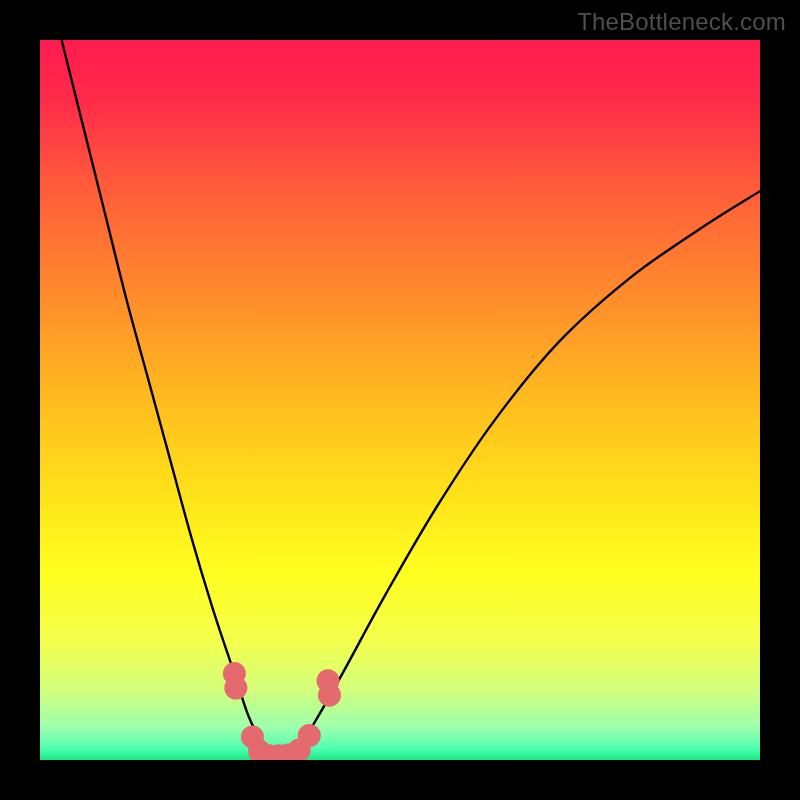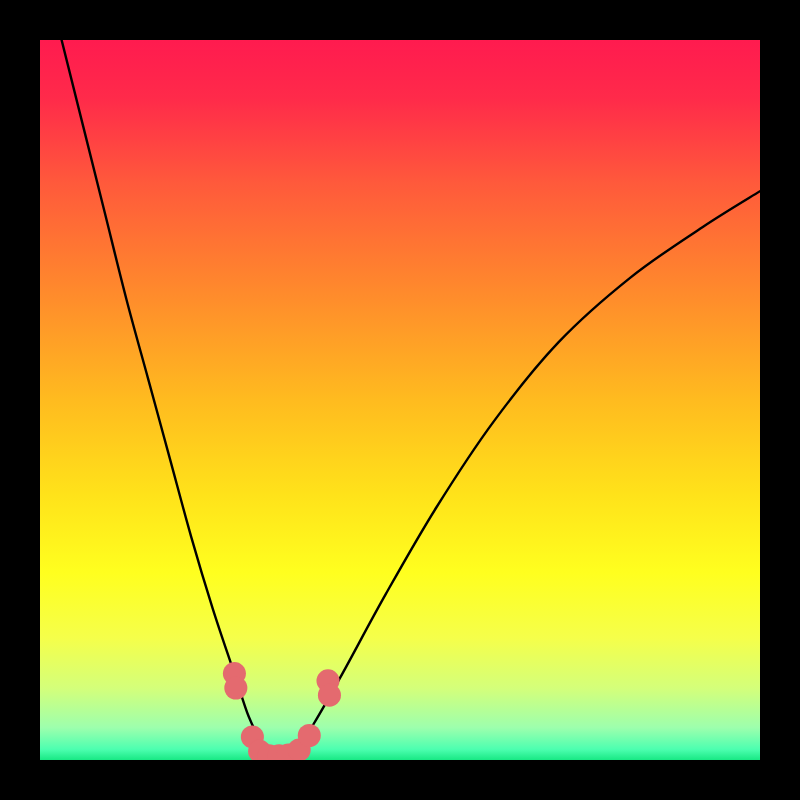--- a/index.html
+++ b/index.html
@@ -77,13 +77,14 @@
           <circle cx="228.96" cy="715.68" r="11.52" fill="#e46a6f"></circle>
           <circle cx="239.04" cy="715.68" r="11.52" fill="#e46a6f"></circle>
           <circle cx="248.40" cy="714.96" r="11.52" fill="#e46a6f"></circle>
           <circle cx="259.20" cy="709.92" r="11.52" fill="#e46a6f"></circle>
           <circle cx="269.28" cy="695.52" r="11.52" fill="#e46a6f"></circle>
           <circle cx="288.00" cy="640.80" r="11.52" fill="#e46a6f"></circle>
           <circle cx="289.44" cy="655.20" r="11.52" fill="#e46a6f"></circle>
         </g>
     </svg>
   </div>
+  <div class="watermark">TheBottleneck.com</div>
 </div>
 
 </body></html>

